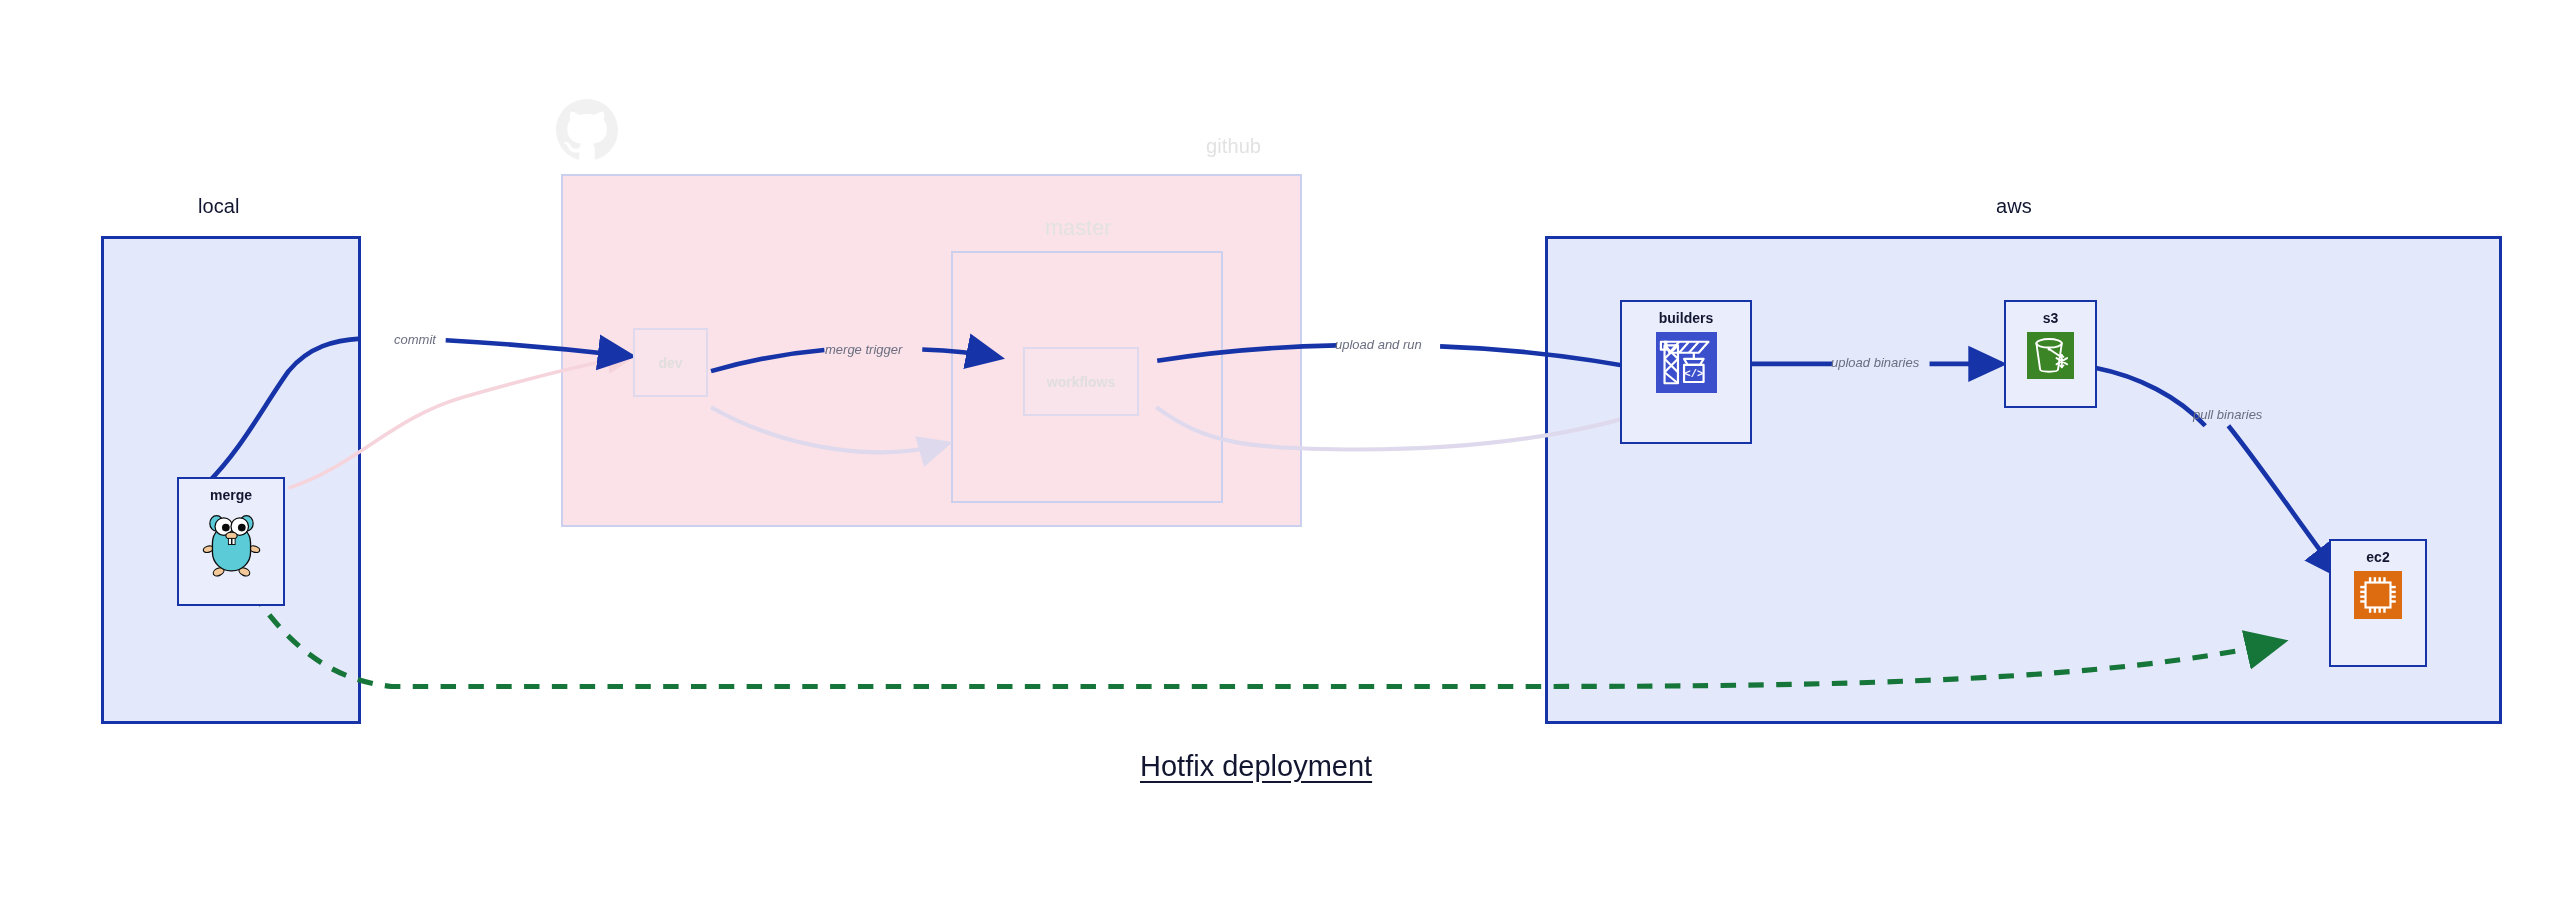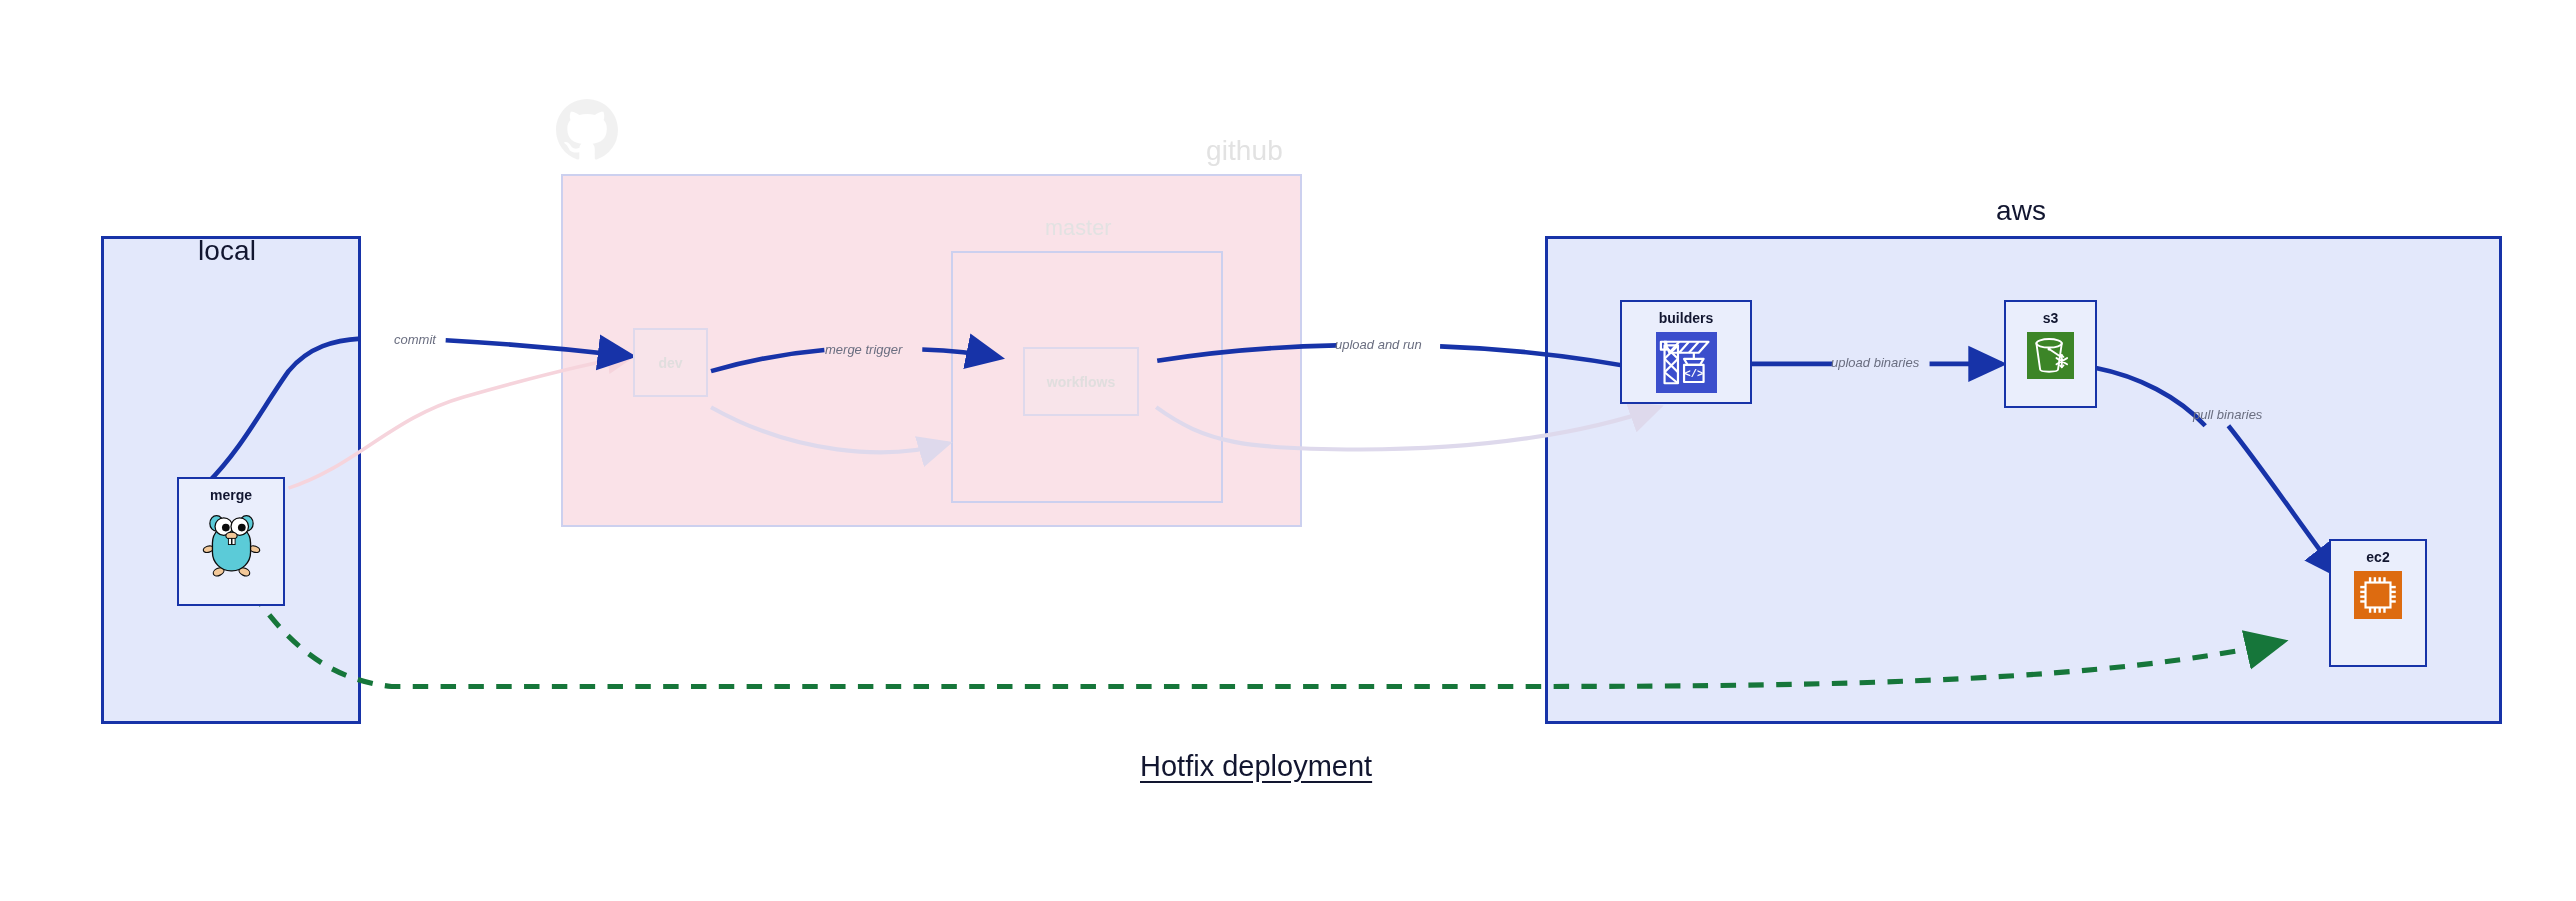--- a/index.html
+++ b/index.html
@@ -25,21 +25,21 @@
     position: absolute;
     border: 3.1px solid #1733a8;
     background: #e3e8fb;
   }
   .cluster.faded {
     border: 3.1px solid #ccd0ef;
     background: #fae2e8;
   }
   .cluster-title {
     position: absolute;
-    font-size: 28px;
+    font-size: 20px;
     color: #121630;
     white-space: nowrap;
     letter-spacing: 0.1px;
   }
   .cluster-title.faded { color: #e2e2e2; }
   .node {
     position: absolute;
     border: 2.6px solid #1733a8;
     background: #eaeefc;
     display: flex;
@@ -95,21 +95,21 @@
       1.08.58 1.23.82.72 1.21 1.87.87 2.33.66.07-.52.28-.87.51-1.07-1.78-.2-3.64-.89-3.64-3.95
       0-.87.31-1.59.82-2.15-.08-.2-.36-1.02.08-2.12 0 0 .67-.21 2.2.82.64-.18 1.32-.27 2-.27s1.36.09 2
       .27c1.53-1.04 2.2-.82 2.2-.82.44 1.1.16 1.92.08 2.12.51.56.82 1.27.82 2.15 0 3.07-1.87 3.75-3.65
       3.95.29.25.54.73.54 1.48 0 1.07-.01 1.93-.01 2.2 0 .21.15.46.55.38A8.01 8.01 0 0 0 16 8c0-4.42-3.58-8-8-8z"></path>
   </svg>
 
   <div class="cluster faded" style="left:951px; top:251px; width:272px; height:252px; background:transparent; border-width:2.1px;"></div>
   <div class="cluster-title faded" style="left:1045px; top:215px; font-size:21.6px;text-align:center;">master</div>
 
   <div class="cluster" style="left:101px; top:236px; width:260px; height:488px;"></div>
-  <div class="cluster-title" style="left:198px; top:195px;margin-top:40px;">local</div>
+  <div class="cluster-title" style="left:198px; top:195px;">local</div>
 
   <div class="cluster" style="left:1545px; top:236px; width:957px; height:488px;"></div>
   <div class="cluster-title" style="left:1996px; top:195px;">aws</div>
 
   <svg id="edges" viewBox="0 0 5054 1750">
     <defs>
       <marker id="ah-blue" markerWidth="9" markerHeight="9" refX="7.2" refY="4.5" orient="auto">
         <path d="M0,0.6 L8.4,4.5 L0,8.4 Z" fill="#1733a8"></path>
       </marker>
       <marker id="ah-green" markerWidth="9" markerHeight="9" refX="7.2" refY="4.5" orient="auto">
@@ -181,21 +181,21 @@
   </div>
 
   <div class="node faded" style="left:633px; top:328px; width:75px; height:69px;">
     <div class="node-label">dev</div>
   </div>
 
   <div class="node faded" style="left:1023px; top:347px; width:116px; height:69px;">
     <div class="node-label">workflows</div>
   </div>
 
-  <div class="node" style="left:1620px; top:300px; width:132px; height:104px;">
+  <div class="node" style="left:1620px; top:300px; width:132px; height:144px;">
     <div class="node-label">builders</div>
     <div class="node-icon">
       <svg width="61" height="61" viewBox="0 0 100 100">
         <rect x="0" y="0" width="100" height="100" fill="#3b4ecc"></rect>
         <g stroke="#ffffff" stroke-width="3.6" fill="none" stroke-linejoin="round">
 
           <rect x="14" y="22" width="22" height="62"></rect>
           <path d="M14,22 L36,44 M36,22 L14,44 M14,44 L36,66 M36,44 L14,66 M14,66 L36,84"></path>
 
           <rect x="8" y="16" width="9" height="13"></rect>

